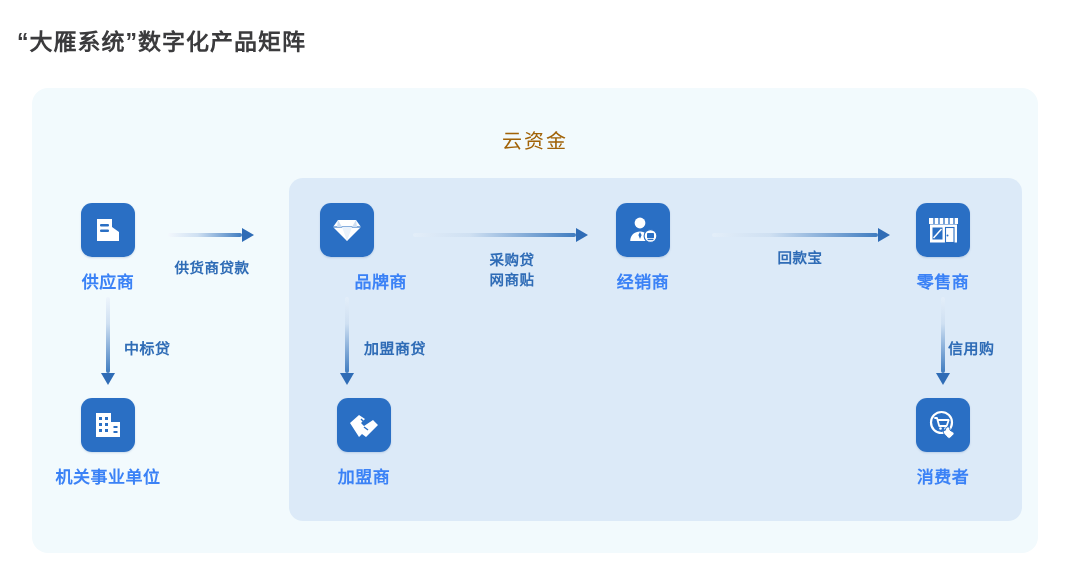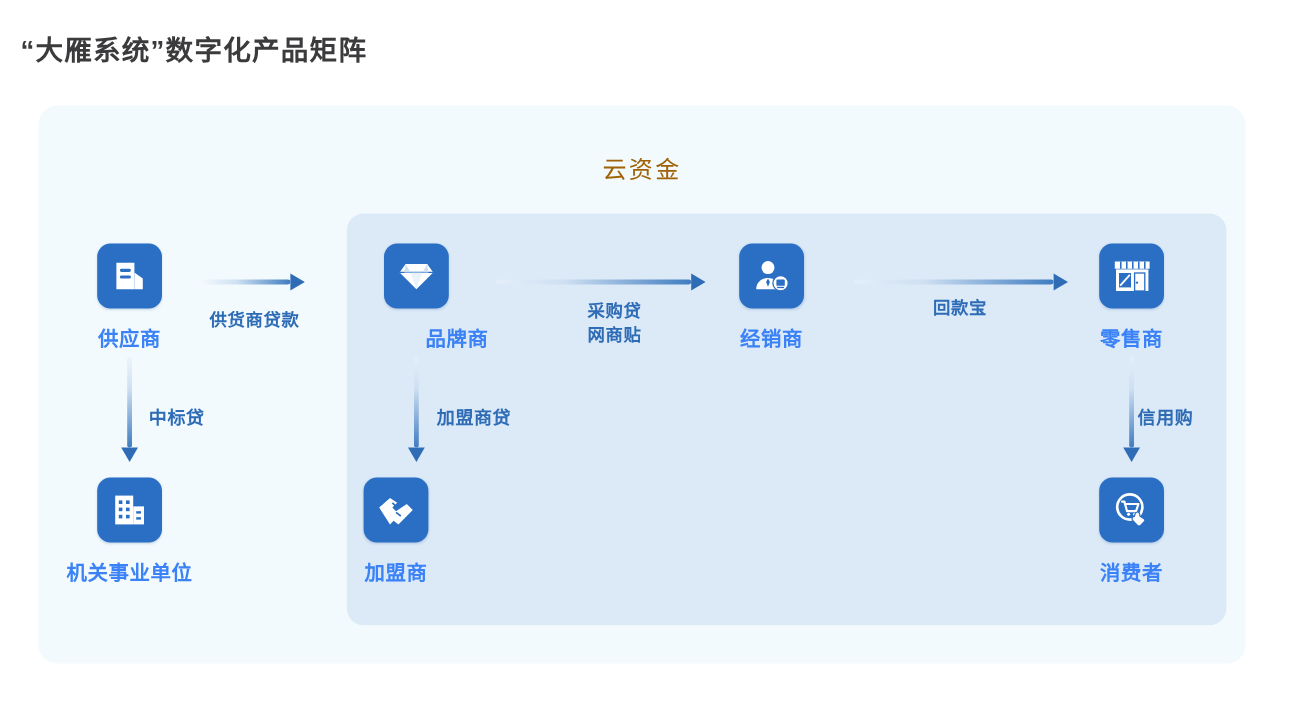--- a/index.html
+++ b/index.html
@@ -90,21 +90,21 @@
     letter-spacing: 0.5px;
     white-space: nowrap;
   }
 
   
   #node-supplier   { left: 48px;  top: 203px; }
   #node-brand      { left: 287px; top: 203px; text-align: right; }
   #node-dealer     { left: 583px; top: 203px; }
   #node-retailer   { left: 883px; top: 203px; }
   #node-gov        { left: 48px;  top: 398px; }
-  #node-franchise  { left: 270px; top: 398px; }
+  #node-franchise  { left: 304px; top: 398px; }
   #node-consumer   { left: 883px; top: 398px; }
 
   
   .h-arrow {
     position: absolute;
     height: 14px;
   }
   .h-arrow .shaft {
     position: absolute;
     left: 0;

